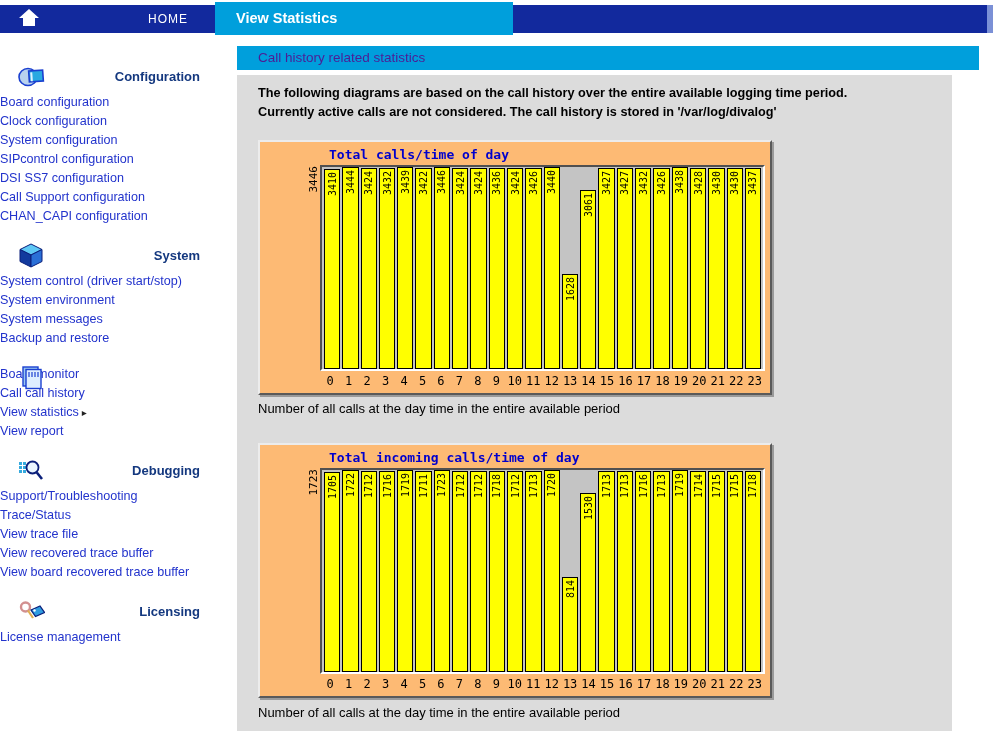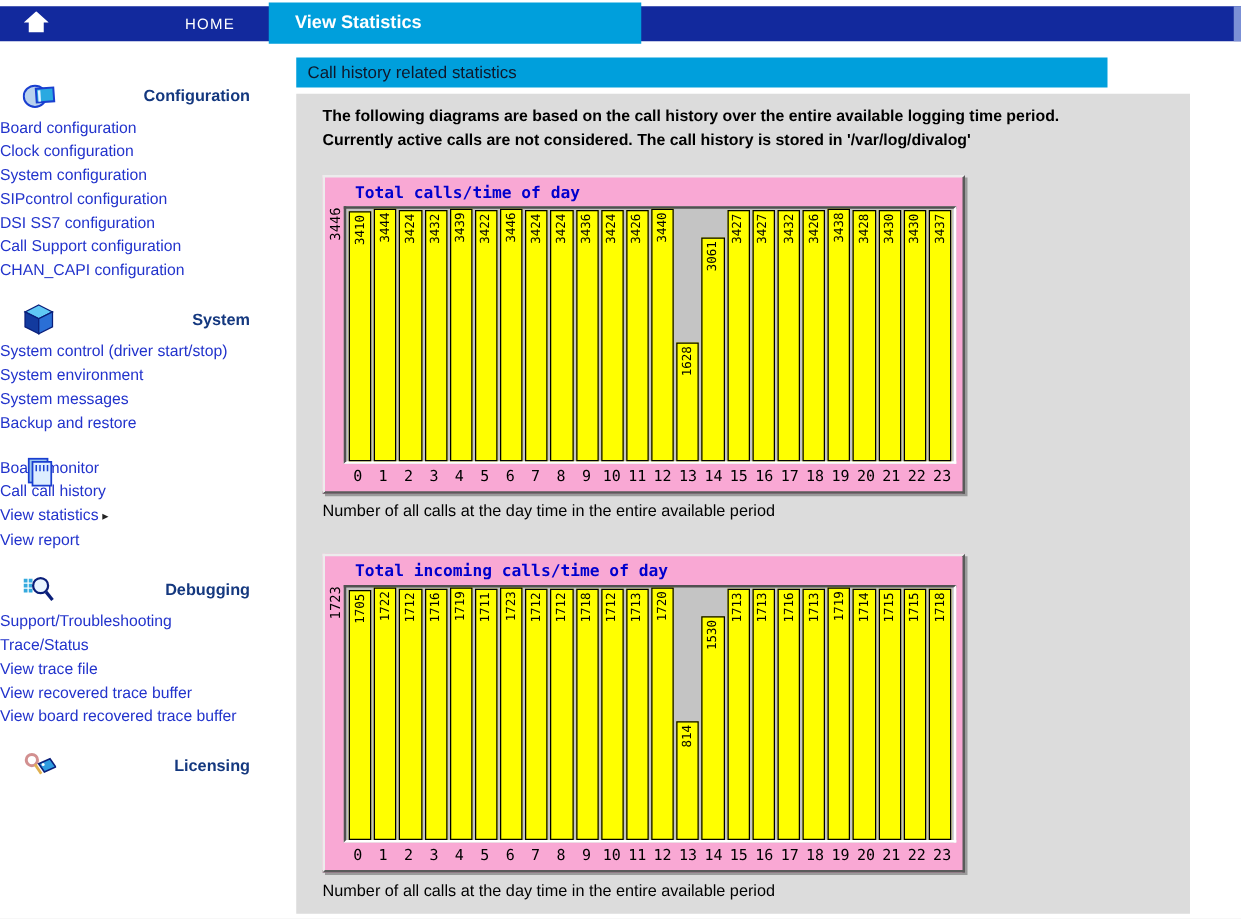--- a/index.html
+++ b/index.html
@@ -30,31 +30,32 @@
     color:#14387f; line-height:15px;
   }
   .side-link {
     display:block; padding-right:7px; font-size:12.6px;
     line-height:19px; color:#2233cc; text-decoration:none; white-space:nowrap; cursor:pointer;
   }
   .arrow { color:#222222; font-size:10px; margin-left:3px; }
 
   
   .subheader {
-    position:absolute; left:237px; top:46px; width:649px; height:24px;
-    background:#009fdc; color:#0f172a; font-size:13.5px; line-height:24px; padding-left:9px;
+    position:absolute; left:237px; top:46px; width:742px; height:24px;
+    background:#009fdc; color:#4c1d95; font-size:13.5px; line-height:24px; padding-left:21px;
   }
   .content-bg { position:absolute; left:237px; top:75px; width:715px; height:656px; background:#dcdcdc; }
   .intro { position:absolute; left:258px; top:84px; font-weight:bold; font-size:12.7px; line-height:19px; color:#000000; }
 
   
   .chart-panel {
-    position:absolute; left:258px; width:514px; background:#f9a8d4;
+    position:absolute; left:258px; width:514px; background:#fdba74;
     border:2px solid; border-color:#ececec #5a5a5a #5a5a5a #ececec;
     box-shadow:2px 2px 0 #9a9a9a;
+    padding-left:45px;
   }
   #chart1 { top:140px; }
   #chart2 { top:443px; }
   .chart-title { font-family:"DejaVu Sans Mono", monospace; font-weight:bold; font-size:13px; color:#0000cd; padding:5px 0 3px 24px; }
   .chart-grid { display:grid; grid-template-columns:14px 1fr; padding:0 5px 0 1px; }
   .ymax {
     writing-mode:vertical-rl; transform:rotate(180deg);
     font-family:"DejaVu Sans Mono", monospace; font-size:11px; color:#000;
     justify-self:center; align-self:start; margin-top:1px;
   }
@@ -154,20 +155,21 @@
       <a class="side-link" href="#">View board recovered trace buffer</a>
     </div>
     <div class="section">
       <span class="section-icon"><svg viewBox="0 0 27 25">
           <circle cx="7.5" cy="8" r="4.5" fill="none" stroke="#d29090" stroke-width="2.4"></circle>
           <line x1="10" y1="11.5" x2="15" y2="19" stroke="#e0b050" stroke-width="2.2"></line>
           <polygon points="13,11 22,7 26.5,13.5 17.5,17.5" fill="#2f9ce0" stroke="#0a1f7a" stroke-width="1.3"></polygon>
           <circle cx="16.5" cy="11.5" r="1.2" fill="#ffffff"></circle>
         </svg></span>
       <div class="section-title">Licensing</div>
+      <a class="side-link" href="#">License management</a>
     </div>
   </div>
 
 <div class="content-bg"></div>
 <div class="subheader">Call history related statistics</div>
 
 <div class="intro">
   <div>The following diagrams are based on the call history over the entire available logging time period.</div>
   <div>Currently active calls are not considered. The call history is stored in '/var/log/divalog'</div>
 </div>

